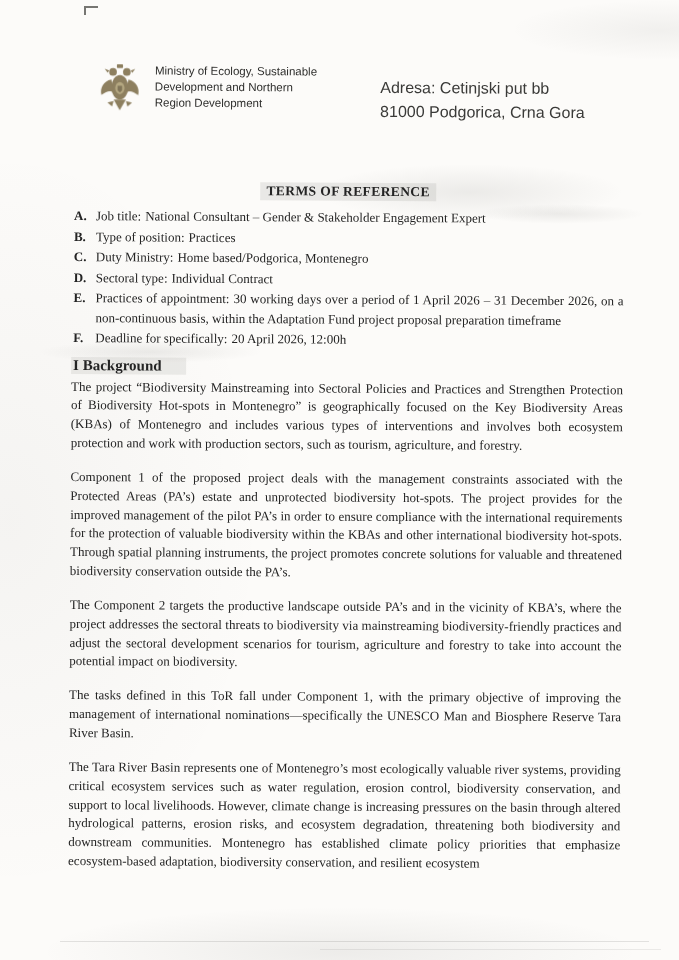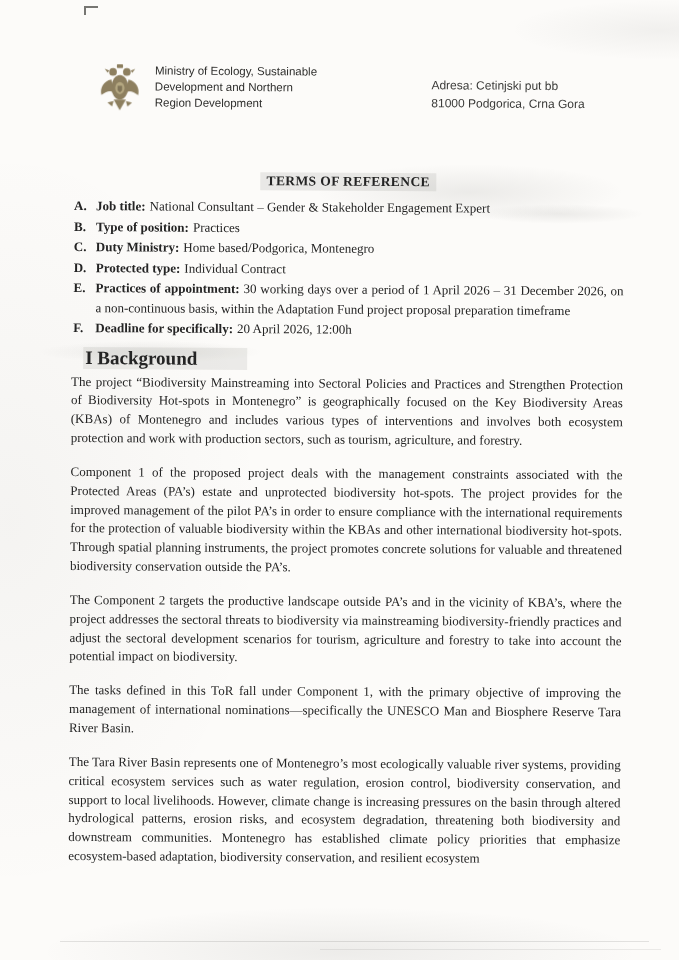--- a/index.html
+++ b/index.html
@@ -49,21 +49,21 @@
   }
   .logo-wrap { width:46px; height:50px; margin-left:24px; flex:0 0 auto; filter:blur(.3px); opacity:.85; }
   .ministry-name {
     margin-left:12px;
     font-size:11.5px; line-height:1.4; color:#2e2e2c;
     white-space:pre-line;
     width:190px;
   }
   .address-block {
     margin-left:auto; margin-right:40px; margin-top:12px;
-    font-size:12px; line-height:1.5; color:#3a3a38;
+    font-size:16px; line-height:1.5; color:#3a3a38;
     white-space:pre-line; text-align:left;
   }
   
   .doc-title-row {
     margin-top:58px;
     text-align:center;
     position:relative;
   }
   .doc-title {
     display:inline-block;
@@ -72,29 +72,28 @@
     padding:1px 6px;
   }
   
   .tor-list { margin-top:7px; font-size:13px; line-height:1.5; }
   .item {
     position:relative; padding-left:24px;
     text-align:justify;
     margin-bottom:1px;
   }
   .item .letter { position:absolute; left:2px; font-weight:700; }
-  .item .label  { font-weight:700; margin-right:4px; }
+  .item .label  { font-weight:400; margin-right:4px; }
   
   .section-heading {
     margin-top:8px;
-    font-weight:700; font-size:19px;
+    font-weight:700; font-size:15px;
     display:inline-block;
     background:rgba(150,150,142,0.16);
-    padding:0 50px 0 2px;
-    margin-left:12px;
+    padding:0 24px 0 2px;
   }
   .body-copy { margin-top:4px; font-size:13px; line-height:1.45; }
   .para {
     text-align:justify;
     margin:0 0 15px 0;
   }
   .para:first-child { margin-top:0; }
 </style>
 </head>
 <body>
@@ -140,21 +139,21 @@
       <div class="item">
         <span class="letter">A.</span><span class="label">Job title:</span><span class="text">National Consultant – Gender &amp; Stakeholder Engagement Expert</span>
       </div>
       <div class="item">
         <span class="letter">B.</span><span class="label">Type of position:</span><span class="text">Practices</span>
       </div>
       <div class="item">
         <span class="letter">C.</span><span class="label">Duty Ministry:</span><span class="text">Home based/Podgorica, Montenegro</span>
       </div>
       <div class="item">
-        <span class="letter">D.</span><span class="label">Protected type:</span><span class="text">Individual Contract</span>
+        <span class="letter">D.</span><span class="label">Sectoral type:</span><span class="text">Individual Contract</span>
       </div>
       <div class="item">
         <span class="letter">E.</span><span class="label">Practices of appointment:</span><span class="text">30 working days over a period of 1 April 2026 – 31 December 2026, on a non-continuous basis, within the Adaptation Fund project proposal preparation timeframe</span>
       </div>
       <div class="item">
         <span class="letter">F.</span><span class="label">Deadline for specifically:</span><span class="text">20 April 2026, 12:00h</span>
       </div>
     </div>
 
     <div>

